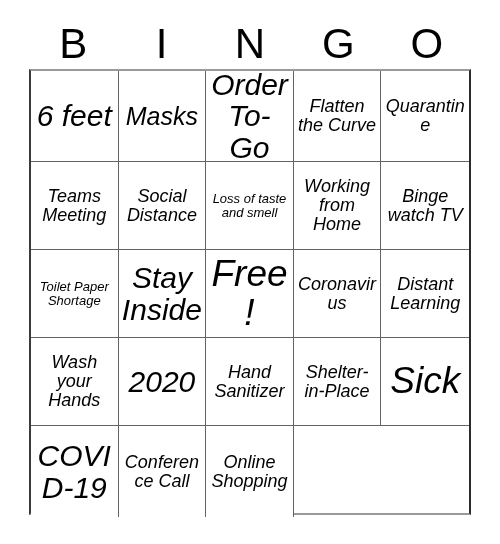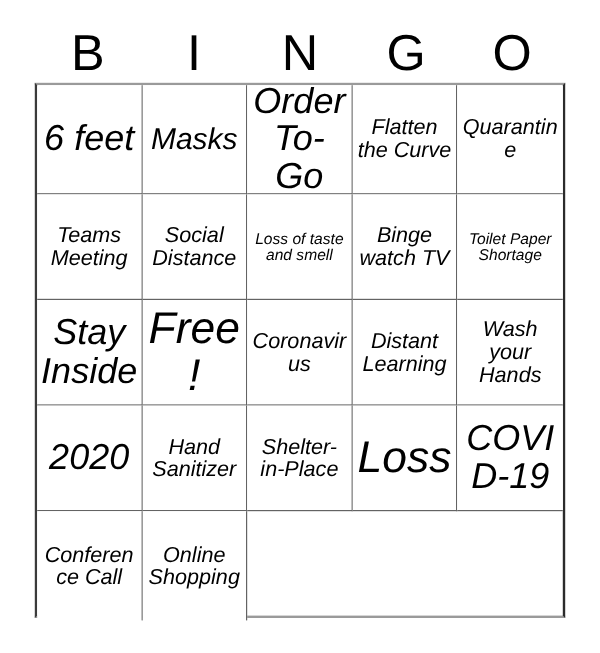--- a/index.html
+++ b/index.html
@@ -130,20 +130,23 @@
       <div class="cell fs-md">
         <span class="cell-text">Teams Meeting</span>
       </div>
       <div class="cell fs-md">
         <span class="cell-text">Social Distance</span>
       </div>
       <div class="cell fs-sm">
         <span class="cell-text">Loss of taste and smell</span>
       </div>
       <div class="cell fs-md">
+        <span class="cell-text">Working from Home</span>
+      </div>
+      <div class="cell fs-md">
         <span class="cell-text">Binge watch TV</span>
       </div>
       <div class="cell fs-sm">
         <span class="cell-text">Toilet Paper Shortage</span>
       </div>
       <div class="cell fs-xl">
         <span class="cell-text">Stay Inside</span>
       </div>
       <div class="cell fs-xxl">
         <span class="cell-text">Free!</span>
@@ -160,21 +163,21 @@
       <div class="cell fs-xl">
         <span class="cell-text">2020</span>
       </div>
       <div class="cell fs-md">
         <span class="cell-text">Hand Sanitizer</span>
       </div>
       <div class="cell fs-md">
         <span class="cell-text">Shelter-in-Place</span>
       </div>
       <div class="cell fs-xxl">
-        <span class="cell-text">Loss</span>
+        <span class="cell-text">Sick</span>
       </div>
       <div class="cell fs-xl">
         <span class="cell-text">COVID-19</span>
       </div>
       <div class="cell fs-xs">
         <span class="cell-text">Conference Call</span>
       </div>
       <div class="cell fs-md">
         <span class="cell-text">Online Shopping</span>
       </div>

